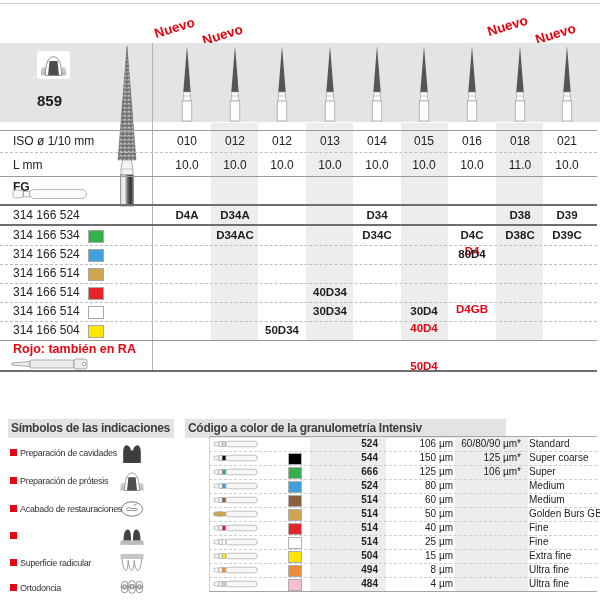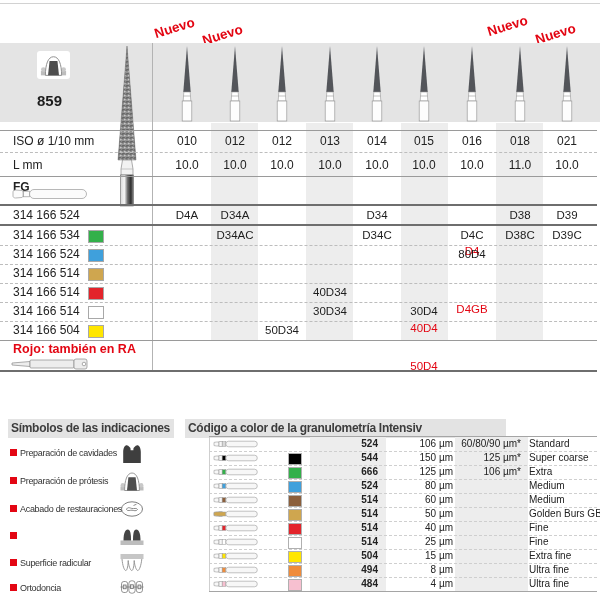--- a/index.html
+++ b/index.html
@@ -20,21 +20,21 @@
          transform:rotate(-17deg);transform-origin:left bottom;}
   .hdr-icon{position:absolute;left:37px;top:51px;width:33px;height:28px;background:#fff;
             border-radius:3px;display:flex;align-items:center;justify-content:center;}
   .prod-num{position:absolute;left:37px;top:92px;font-weight:bold;font-size:15px;color:#1d1d1d;}
 
   .rowlabel{position:absolute;left:13px;font-size:12px;color:#222;line-height:21px;height:21px;}
   .rowlabel.bold{font-weight:bold;}
   .val{position:absolute;width:46px;text-align:center;font-size:12px;color:#222;line-height:21px;height:21px;}
   .code{position:absolute;left:13px;font-size:12px;color:#222;line-height:19px;height:19px;}
   .chip{position:absolute;left:88px;width:14px;height:11px;border:1px solid #a8a8a8;background:#fff;}
-  .cell{position:absolute;width:46px;text-align:center;font-weight:normal;font-size:11.5px;
+  .cell{position:absolute;width:46px;text-align:center;font-weight:bold;font-size:11.5px;
         color:#1d1d1d;line-height:19px;height:19px;}
   .cell.red{color:var(--red);margin-top:36px;}
   .ra-note{position:absolute;left:13px;top:342px;font-weight:bold;font-size:12.5px;color:var(--red);}
   .burcol{position:absolute;top:45px;width:20px;height:77px;}
   .bigbur{position:absolute;left:110px;top:45px;width:34px;height:162px;}
   .fg-shank{position:absolute;left:12px;top:187px;width:76px;height:14px;}
   .ra-shank{position:absolute;left:10px;top:356px;width:82px;height:16px;}
 
   
   .hbar{position:absolute;top:419px;height:19px;background:#e3e3e3;}
@@ -363,21 +363,21 @@
   <svg class="g-shank" style="top:467px" viewBox="0 0 46 10">
       <path class="sh" d="M1 3.4 C2.5 3 4.5 2.9 6 3 L6 7 C4.5 7.1 2.5 7 1 6.6 Z"></path>
       <rect class="sh" x="6" y="2.7" width="3.2" height="4.6"></rect>
       <rect class="band-rect" x="9.2" y="2.7" width="3.6" height="4.6" fill="#33b04a"></rect>
       <rect class="sh" x="12.8" y="2.2" width="31.5" height="5.6" rx="2.8"></rect>
     </svg>
   <div class="g-chip" style="top: 467px; background-color: rgb(51, 176, 74);"></div>
   <div class="g-txt g-code" style="top:465px">666</div>
   <div class="g-txt g-size" style="top:465px">125 µm</div>
   <div class="g-txt g-note" style="top:465px">106 µm*</div>
-  <div class="g-txt g-name" style="top:465px">Extra</div>
+  <div class="g-txt g-name" style="top:465px">Super</div>
 
   <svg class="g-shank" style="top:481px" viewBox="0 0 46 10">
       <path class="sh" d="M1 3.4 C2.5 3 4.5 2.9 6 3 L6 7 C4.5 7.1 2.5 7 1 6.6 Z"></path>
       <rect class="sh" x="6" y="2.7" width="3.2" height="4.6"></rect>
       <rect class="band-rect" x="9.2" y="2.7" width="3.6" height="4.6" fill="#3fa0dc"></rect>
       <rect class="sh" x="12.8" y="2.2" width="31.5" height="5.6" rx="2.8"></rect>
     </svg>
   <div class="g-chip" style="top: 481px; background-color: rgb(63, 160, 220);"></div>
   <div class="g-txt g-code" style="top:479px">524</div>
   <div class="g-txt g-size" style="top:479px">80 µm</div>

